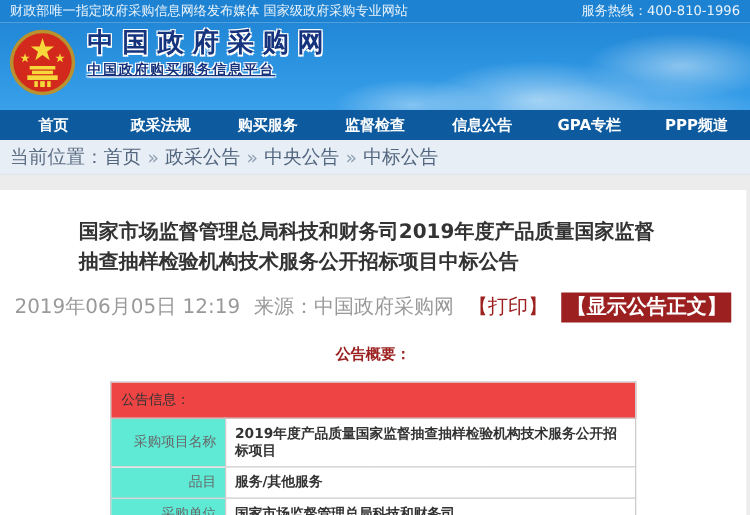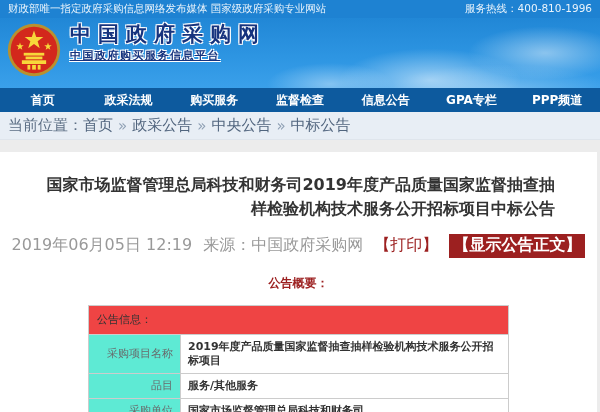--- a/index.html
+++ b/index.html
@@ -61,22 +61,22 @@
     height: 28px; background: #e8eef5; color: #5d6f85; font-size: 15px;
     display: flex; align-items: center; padding: 0 8px; white-space: nowrap;
     border-bottom: 1px solid #dfe5ec;
   }
   .breadcrumb .crumb { color: #51657e; cursor: pointer; }
   .breadcrumb .sep { margin: 0 5px; color: #8fa0b4; }
 
   
   .content { background: #ffffff; margin: 12px 3px 0 0; height: 400px; padding-top: 21px; }
   .article-title {
-    font-size: 16px; font-weight: bold; color: #333333; text-align: right;
-    line-height: 24px; padding: 0 42px;
+    font-size: 16px; font-weight: bold; color: #333333; text-align: left;
+    line-height: 24px; padding: 0 63px;
   }
   .meta { text-align: center; margin-top: 13px; font-size: 16px; color: #999999; white-space: nowrap; }
   .meta .src { margin-left: 6px; }
   .print-link { color: #9c2020; margin-left: 6px; cursor: pointer; }
   .show-fulltext-btn {
     display: inline-block; margin-left: 6px; background: #9c2020; color: #ffffff;
     font-weight: bold; padding: 1px 4px 2px; cursor: pointer;
   }
   .summary-heading {
     text-align: center; margin-top: 17px; font-size: 12px; font-weight: bold; color: #9c2020;

